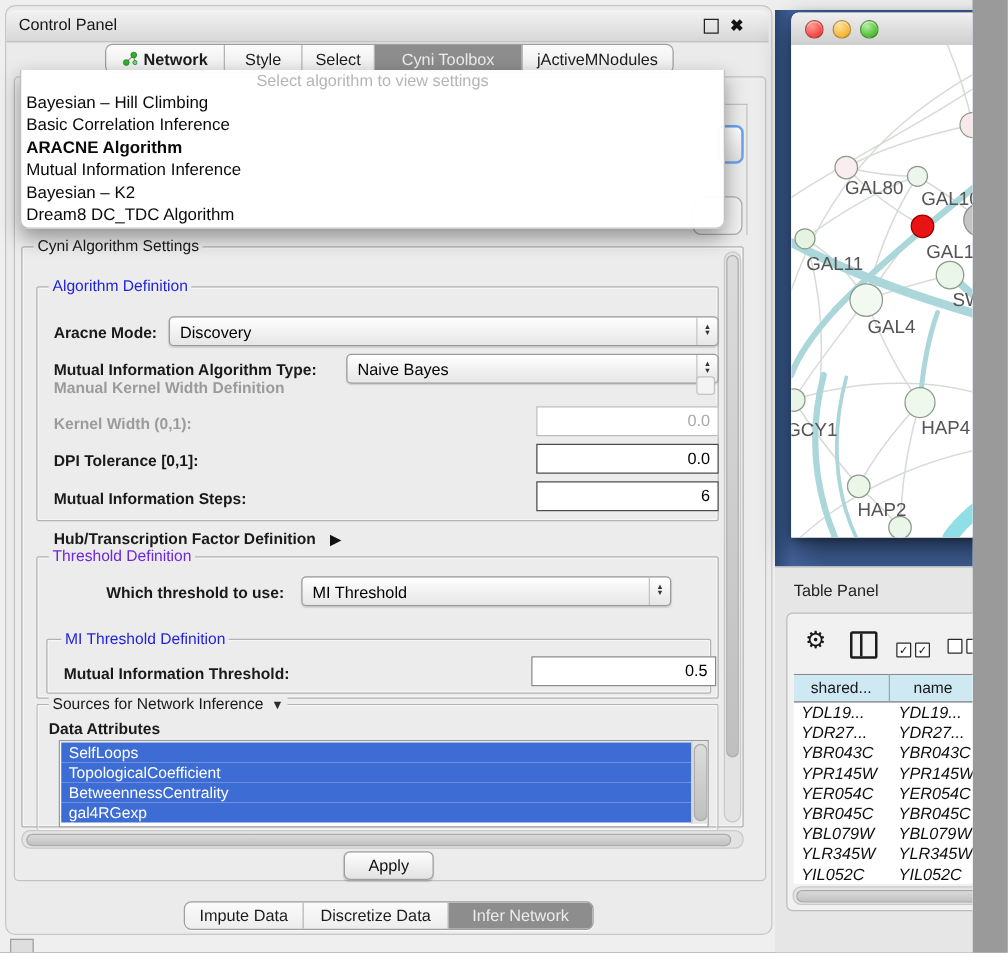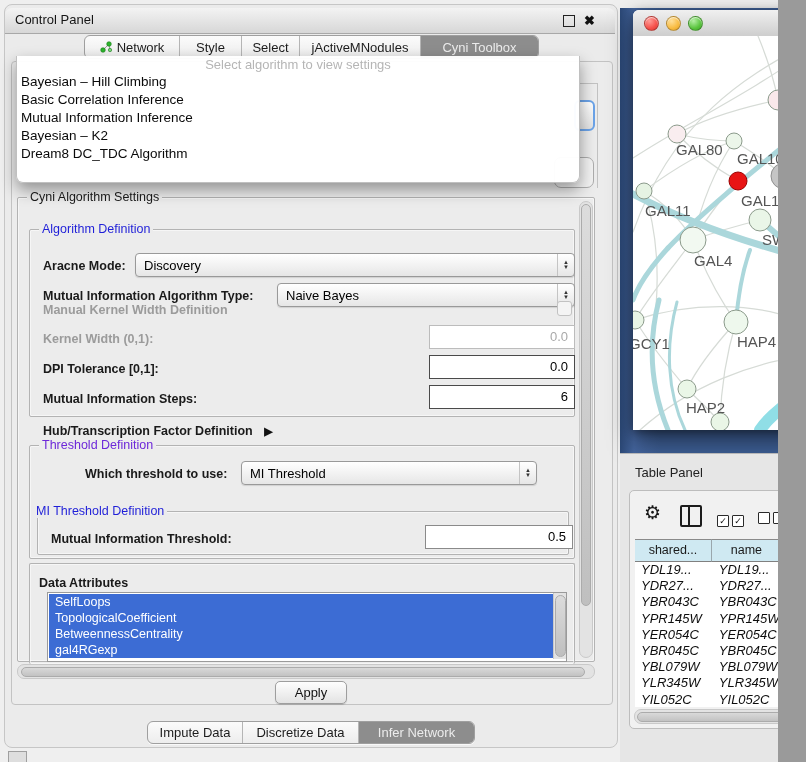--- a/index.html
+++ b/index.html
@@ -82,41 +82,41 @@
 <div id="root">
 
   <div class="abs cp-frame" style="left:4px;top:4px;width:612px;height:742px;">
     <div class="abs titlebar" style="left:0;top:3px;width:610px;height:25px;">
       <div class="titlebar-text">Control Panel</div>
       <div class="abs float-btn" style="left:558px;top:7px;"></div>
       <div class="abs close-btn" style="left:579px;top:6px;">✖</div>
     </div>
 
     <div class="abs seg-bar" style="left:79px;top:30px;width:453px;height:22px;">
-      <div class="seg" style="width:94px;">
+      <div class="seg" style="width:94px;font-weight:bold;">
         <svg width="12" height="12" style="margin-right:5px;">
           <line x1="3" y1="9" x2="9" y2="3" stroke="#9a9a9a" stroke-width="1"></line>
           <line x1="9" y1="3" x2="10" y2="9" stroke="#9a9a9a" stroke-width="1"></line>
           <circle cx="3" cy="9" r="2.3" fill="#2db52d" stroke="#1b7a1b" stroke-width=".6"></circle>
           <circle cx="9" cy="3" r="2.3" fill="#2db52d" stroke="#1b7a1b" stroke-width=".6"></circle>
           <circle cx="10" cy="9" r="1.7" fill="#79d879" stroke="#1b7a1b" stroke-width=".6"></circle>
         </svg>
         <span>Network</span>
       </div>
       <div class="seg" style="width:61px;">
           <span>Style</span>
         </div>
       <div class="seg" style="width:57px;">
           <span>Select</span>
         </div>
+      <div class="seg sel" style="width:117px;">
+          <span>Cyni Toolbox</span>
+        </div>
       <div class="seg" style="flex:1;">
           <span>jActiveMNodules</span>
-        </div>
-      <div class="seg sel" style="width:117px;">
-          <span>Cyni Toolbox</span>
         </div>
     </div>
 
     <div class="abs" style="left:6px;top:56px;width:600px;height:642px;background:#ececec;border:1px solid #c3c3c3;border-radius:4px;"></div>
 
     <div class="abs" style="left:574px;top:78px;width:18px;height:104px;border-top:1px solid #c2c2c2;border-right:1px solid #c2c2c2;"></div>
     <div class="abs" style="left:569px;top:95px;width:17px;height:27px;border:2px solid #6ba3e8;border-radius:6px;background:linear-gradient(#fff,#e2e2e2);"></div>
     <div class="abs" style="left:549px;top:152px;width:38px;height:29px;border:1px solid #adadad;border-radius:7px;background:#f2f2f2;"></div>
 
     <div class="abs grp" style="left:12px;top:192px;width:576px;height:463px;"></div>
@@ -170,26 +170,30 @@
     <div class="abs lbl" style="left:80px;top:458px;line-height:22px;">Which threshold to use:</div>
     <div class="abs combo" style="left:236px;top:456px;width:294px;height:22px;">
       <span class="cv">MI Threshold</span>
       <span class="spin">
           <span>▲</span>
           <span>▼</span>
         </span>
     </div>
 
     <div class="abs grp" style="left:32px;top:506px;width:530px;height:42px;"></div>
-    <div class="abs grp-title t-blue" style="left:28px;top:500px;">MI Threshold Definition</div>
+    <div class="abs grp-title t-blue" style="left:44px;top:500px;">MI Threshold Definition</div>
 
     <div class="abs lbl" style="left:46px;top:522px;line-height:24px;">Mutual Information Threshold:</div>
     <div class="abs field" style="left:420px;top:520px;width:134px;height:22px;border-color:#8a8a8a;">0.5</div>
 
     <div class="abs grp" style="left:24px;top:558px;width:544px;height:100px;border-bottom:none;"></div>
+    <div class="abs grp-title t-black" style="left:34px;top:552px;">
+      <span>Sources for Network Inference</span>
+      <span style="font-size:10px;color:#2a2a2a;">&nbsp;▼</span>
+    </div>
     <div class="abs lbl" style="left:34px;top:571px;">Data Attributes</div>
 
     <div class="abs attr-list" style="left:42px;top:587px;width:518px;height:68px;">
       <div id="attr-items" style="position:absolute;left:1px;top:1px;right:13px;">
           <div class="attr-item">SelfLoops</div>
           <div class="attr-item">TopologicalCoefficient</div>
           <div class="attr-item">BetweennessCentrality</div>
           <div class="attr-item">gal4RGexp</div>
         </div>
       <div class="abs sb-track" style="right:0;top:0;width:12px;height:66px;border:none;border-left:1px solid #c9c9c9;border-radius:0;">
@@ -214,20 +218,21 @@
           <span>Infer Network</span>
         </div>
     </div>
   </div>
 
   <div class="abs popup" style="left:16px;top:56px;width:562px;height:126px;z-index:40;">
     <div class="dd-head">Select algorithm to view settings</div>
     <div id="algorithm-list">
         <div class="dd-item">Bayesian – Hill Climbing</div>
         <div class="dd-item">Basic Correlation Inference</div>
+        <div class="dd-item dd-bold">ARACNE Algorithm</div>
         <div class="dd-item">Mutual Information Inference</div>
         <div class="dd-item">Bayesian – K2</div>
         <div class="dd-item">Dream8 DC_TDC Algorithm</div>
       </div>
   </div>
 
   <div class="abs" style="left:8px;top:751px;width:17px;height:11px;background:#dedede;border:1px solid #9f9f9f;"></div>
 
   <div class="abs desktop" style="left:620px;top:8px;width:186px;height:446px;"></div>
 

